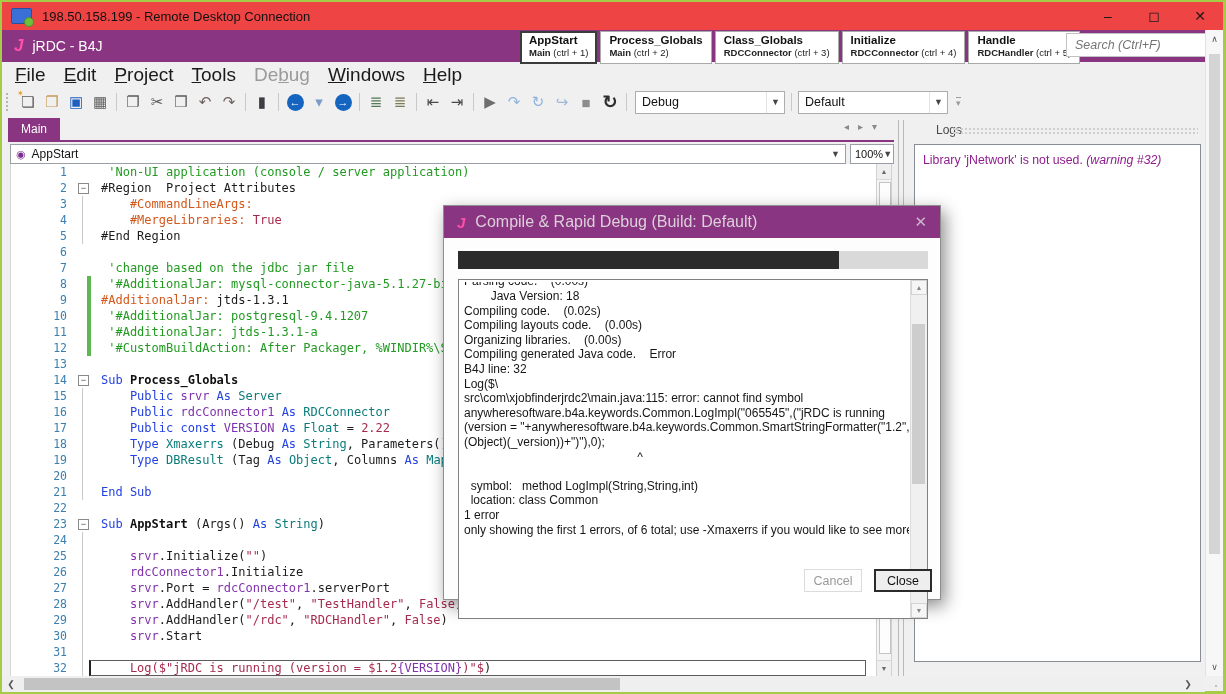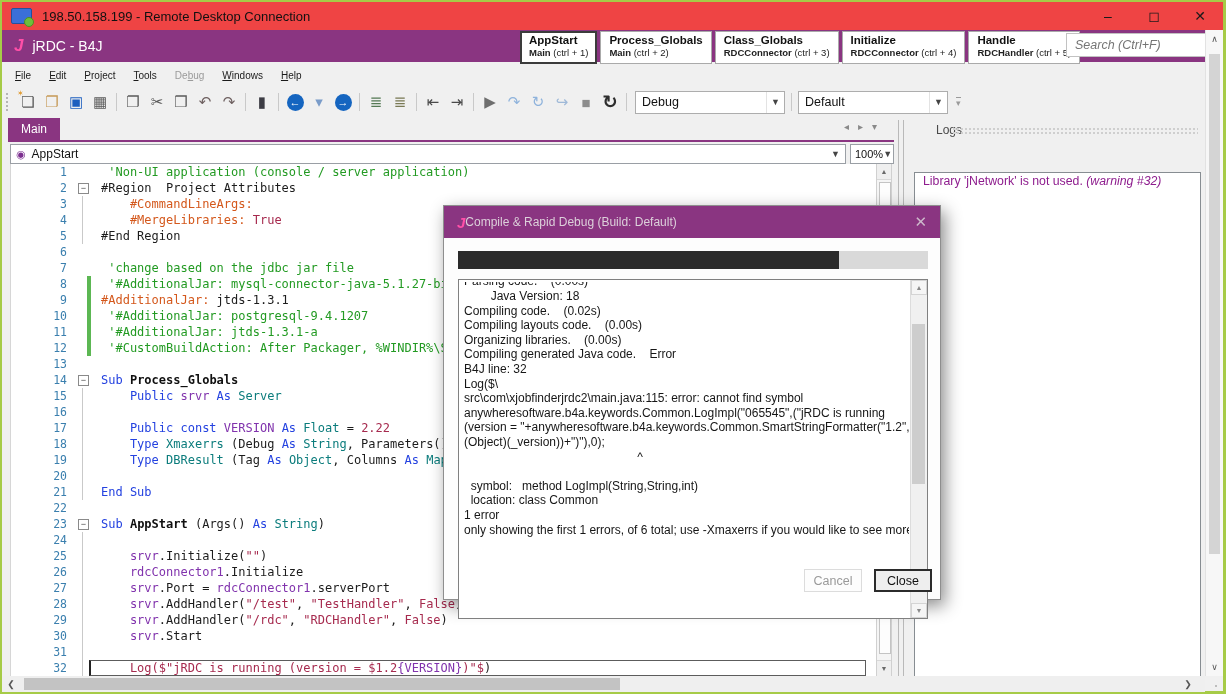--- a/index.html
+++ b/index.html
@@ -24,21 +24,21 @@
   .mtab{background:#fff;border:1px solid #aaa;padding:2px 8px 3px 8px;min-height:26px;}
   .mtab.act{border:1px solid #3c3c3c;box-shadow:inset 0 0 0 1px #3c3c3c;}
   .mt-name{font-size:11.5px;font-weight:bold;color:#111;line-height:13px;}
   .mt-sub{font-size:9.5px;color:#222;line-height:11px;}
   .mt-sub b{font-weight:bold;}
   .searchbox{position:absolute;left:1064px;top:3px;width:140px;height:24px;border:1px solid #c2c2c2;background:#fff;
              font-style:italic;font-size:12.5px;color:#8a8a8a;padding:0 0 0 8px;font-family:"Liberation Sans",sans-serif;box-sizing:border-box;}
 
   
   .menubar{left:2px;top:62px;width:1203px;height:26px;display:flex;align-items:center;padding-left:4px;box-sizing:border-box;}
-  .mi{font-size:10px;color:#1a1a1a;padding:3px 9px;text-align:center;}
+  .mi{font-size:19px;color:#1a1a1a;padding:3px 9px;text-align:center;}
   .mi.dis{color:#9a9a9a;}
   .mi u{text-decoration:underline;}
 
   
   .toolbar{left:2px;top:88px;width:1203px;height:28px;display:flex;align-items:center;}
   .grip{width:4px;height:18px;border-left:2px dotted #b5b5b5;margin:0 4px 0 4px;}
   .tbtn{position:relative;width:24px;height:22px;display:inline-flex;align-items:center;justify-content:center;font-size:15px;}
   .tbtn.big{font-size:18px;font-weight:bold;}
   .tbadge{position:absolute;left:1px;top:-2px;font-size:8px;}
   .tsep{width:1px;height:18px;background:#c9c9c9;margin:0 4px;}
@@ -84,21 +84,21 @@
   .evscroll .th{position:absolute;left:2px;top:18px;width:10px;height:470px;background:#fdfdfd;border:1px solid #c4c4c4;}
 
   
   .split1{left:898px;top:120px;width:1px;height:556px;background:#b9b9b9;}
   .split2{left:903px;top:120px;width:1px;height:556px;background:#b9b9b9;}
 
   
   .logstitle{left:914px;top:123px;font-size:12px;color:#4a4a4a;margin-left:22px;}
   .logsdots{left:952px;top:127px;width:246px;height:9px;
             background-image:radial-gradient(#cfcfcf 1px,transparent 1.2px);background-size:4px 4px;}
-  .logsbox{left:914px;top:144px;width:287px;height:518px;background:#fff;border:1px solid #878d92;box-sizing:border-box;padding:1px 8px;margin-top:28px;}
+  .logsbox{left:914px;top:144px;width:287px;height:518px;background:#fff;border:1px solid #878d92;box-sizing:border-box;padding:8px 8px;}
   .warn{color:#8e1d8e;font-size:12.3px;}
   .warn i{font-style:italic;}
 
   
   .rvscroll{left:1205px;top:30px;width:18px;height:646px;background:#f7f7f7;border-left:1px solid #e2e2e2;box-sizing:border-box;}
   .rvscroll .up,.rvscroll .dn{position:absolute;left:0;width:100%;height:18px;display:flex;align-items:center;justify-content:center;font-size:9px;color:#555;}
   .rvscroll .dn{bottom:0;}
   .rvscroll .th{position:absolute;left:3px;top:24px;width:11px;height:500px;background:#d4d4d4;}
   .rhscroll{left:2px;top:676px;width:1203px;height:16px;background:#efefef;}
   .rhscroll .lf,.rhscroll .rt{position:absolute;top:0;width:18px;height:16px;display:flex;align-items:center;justify-content:center;font-size:9px;color:#555;}
@@ -107,21 +107,21 @@
   .rhscroll .th{position:absolute;left:22px;top:2px;width:596px;height:12px;background:#c3c3c3;}
   .corner{left:1205px;top:676px;width:18px;height:16px;
           background-image:radial-gradient(#bdbdbd 1.2px,transparent 1.4px);background-size:5px 5px;background-position:bottom right;background-repeat:no-repeat;background-size:14px 12px, auto;
           background-image:radial-gradient(#bdbdbd 1.2px,transparent 1.4px);}
 
   
   .dialog{left:443px;top:205px;width:498px;height:395px;background:#fdfdfd;border:1px solid #8e8e8e;
           box-shadow:4px 6px 16px rgba(0,0,0,.45);z-index:50;box-sizing:border-box;}
   .dtitle{height:32px;background:#8a3581;display:flex;align-items:center;}
   .dtitle .jlogo{font-size:15px;margin-left:13px;}
-  .dtitle .t{color:#dcd0da;font-size:12px;}
+  .dtitle .t{color:#dcd0da;font-size:16px;margin-left:10px;}
   .dtitle .x{margin-left:auto;margin-right:13px;color:#cdb8cb;font-size:15px;}
   .pbar{position:absolute;left:14px;top:45px;width:470px;height:18px;background:#d9d9d9;}
   .pfill{height:100%;background:#2b2b2b;}
   .dlogbox{position:absolute;left:14px;top:73px;width:470px;height:340px;background:#fff;border:1px solid #808080;box-sizing:border-box;overflow:hidden;}
   .dlogtext{position:absolute;left:5px;top:2px;right:18px;bottom:0;overflow:hidden;}
   .dl{white-space:pre;font-size:12px;line-height:14.6px;color:#161616;font-family:"Liberation Sans",sans-serif;}
   .dl.clip{height:7px;overflow:hidden;}
   .dl.clip span{display:block;margin-top:-8px;}
   .dscroll{position:absolute;right:0;top:0;width:16px;height:100%;background:#f0f0f0;border-left:1px solid #dcdcdc;}
   .dscroll .up,.dscroll .dn{position:absolute;left:0;width:100%;height:15px;background:#f5f5f5;border:1px solid #d4d4d4;box-sizing:border-box;
@@ -351,20 +351,21 @@
           <span class="gut">
             <i class="fg"></i>
           </span>
           <span class="ct"><span class="s-kw">    Public </span><span class="s-id">srvr</span><span class="s-kw"> As </span><span class="s-ty">Server</span></span>
         </div>
         <div class="cl">
           <span class="ln">16</span>
           <span class="gut">
             <i class="fg"></i>
           </span>
+          <span class="ct"><span class="s-kw">    Public </span><span class="s-id">rdcConnector1</span><span class="s-kw"> As </span><span class="s-ty">RDCConnector</span></span>
         </div>
         <div class="cl">
           <span class="ln">17</span>
           <span class="gut">
             <i class="fg"></i>
           </span>
           <span class="ct"><span class="s-kw">    Public const </span><span class="s-id">VERSION</span><span class="s-kw"> As </span><span class="s-ty">Float</span><span class="s-pl"> = </span><span class="s-str">2.22</span></span>
         </div>
         <div class="cl">
           <span class="ln">18</span>

